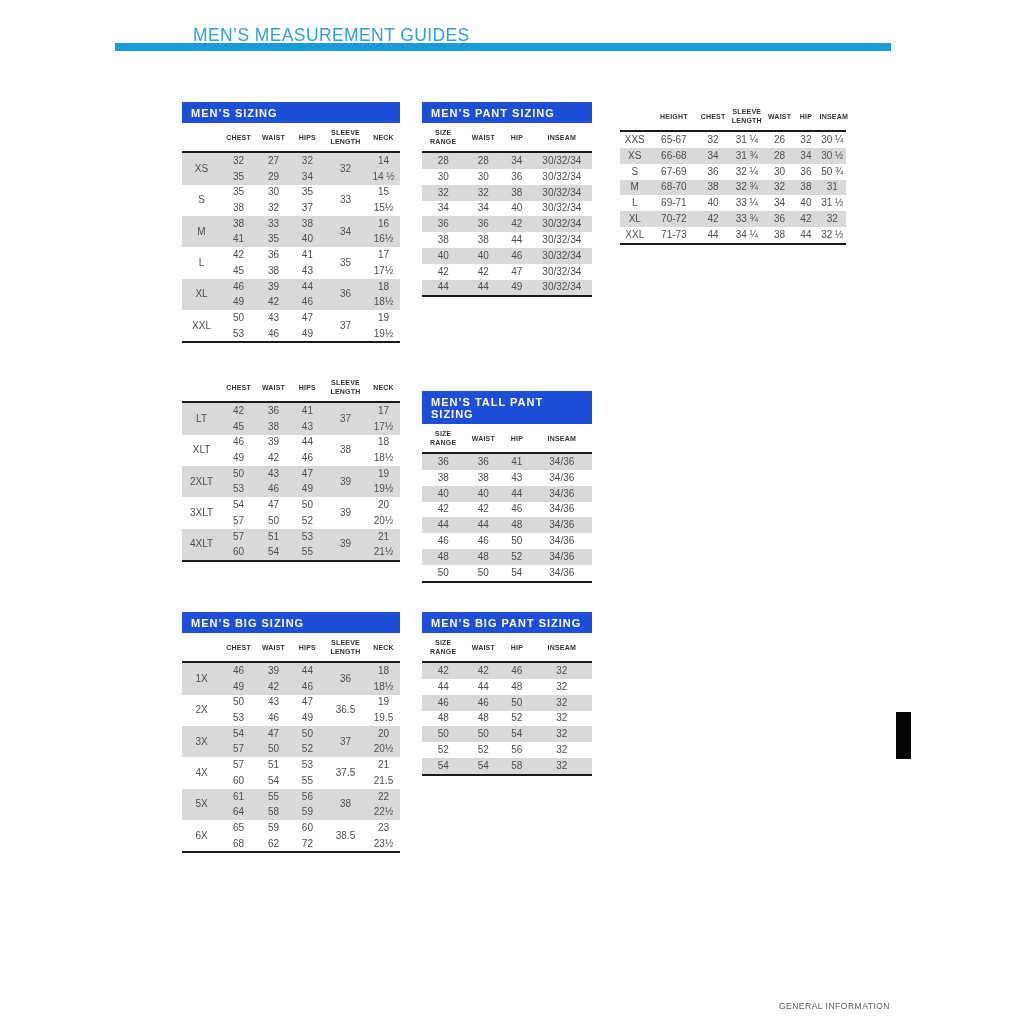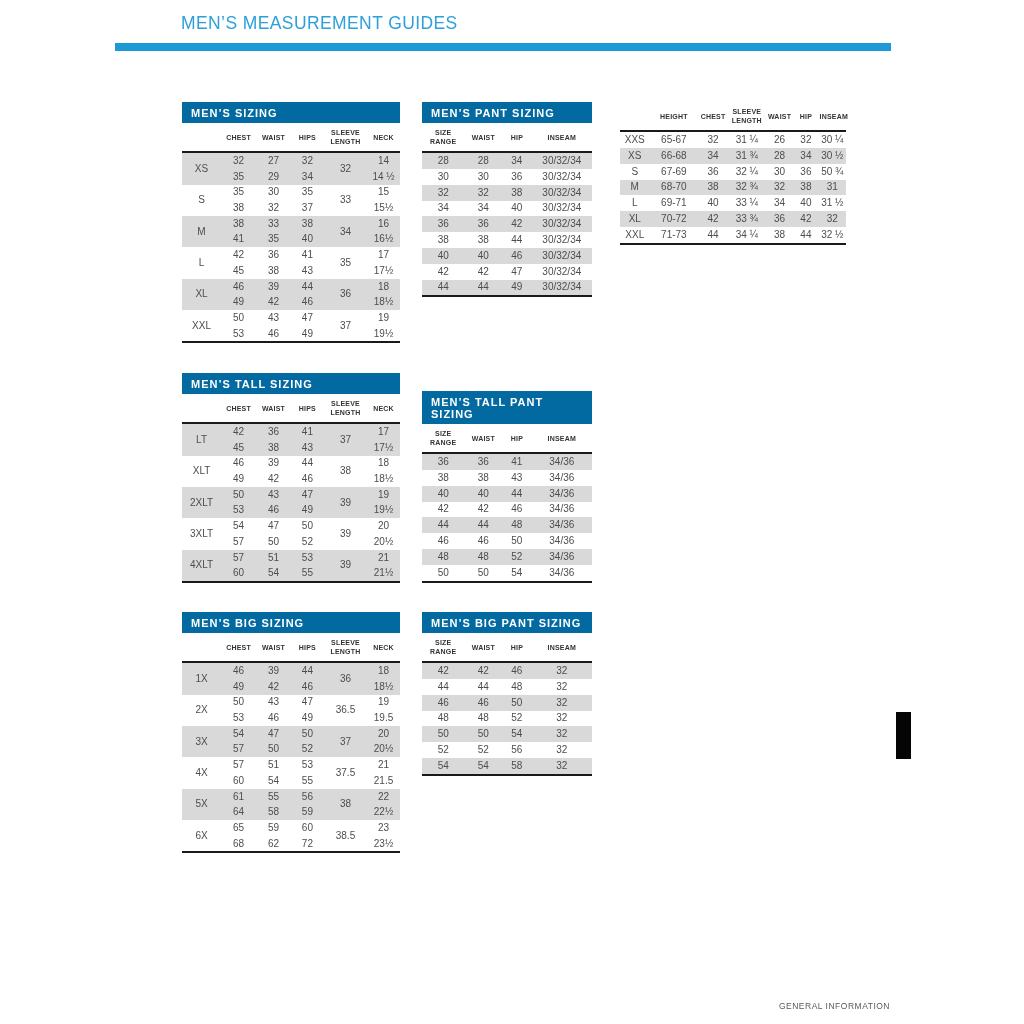--- a/index.html
+++ b/index.html
@@ -1,28 +1,28 @@
 <!DOCTYPE html>
 <html><head>
 <meta charset="utf-8">
 <style>
   html,body{margin:0;padding:0;background:#ffffff;}
   .page{
     position:relative;width:1024px;height:1024px;background:#ffffff;overflow:hidden;
     font-family:"Liberation Sans","DejaVu Sans",sans-serif;
   }
   .page-title{
-    position:absolute;left:181px;top:13px;margin:0;
+    position:absolute;left:181px;top:13px;margin:12px;
     font-size:17.5px;font-weight:normal;letter-spacing:.4px;color:#2da0da;
   }
   .title-rule{position:absolute;left:115px;top:43px;width:776px;height:8px;background:#1b9ad5;}
 
   .sizing-table{position:absolute;}
   .tbl-bar{
-    background:#0369a1;color:#ffffff;font-weight:bold;font-size:11px;
+    background:#1d4ed8;color:#ffffff;font-weight:bold;font-size:11px;
     letter-spacing:1px;padding:5px 9px 4px 9px;
   }
   table.tbl{width:100%;border-collapse:collapse;table-layout:fixed;border-bottom:2px solid #1a1a1a;background:#fff;}
   table.tbl thead th{
     font-size:7px;font-weight:bold;color:#333333;text-align:center;
     padding:5px 1px;line-height:1.3;letter-spacing:.2px;white-space:pre-line;
     border-bottom:2px solid #1a1a1a;background:#ffffff;
   }
   table.tbl tbody td{
     font-size:10px;color:#4d4d4d;text-align:center;padding:0 1px;line-height:1;
@@ -320,21 +320,20 @@
             <td>44</td>
             <td>34 ¼</td>
             <td>38</td>
             <td>44</td>
             <td>32 ½</td>
           </tr>
         </tbody>
       </table>
     </div>
   <div id="t-tall" class="sizing-table">
-      <div class="tbl-bar">MEN’S TALL SIZING</div>
       <table class="tbl tbl-garment">
         <thead>
           <tr>
             <th></th>
             <th>CHEST</th>
             <th>WAIST</th>
             <th>HIPS</th>
             <th>SLEEVE
 LENGTH</th>
             <th>NECK</th>

